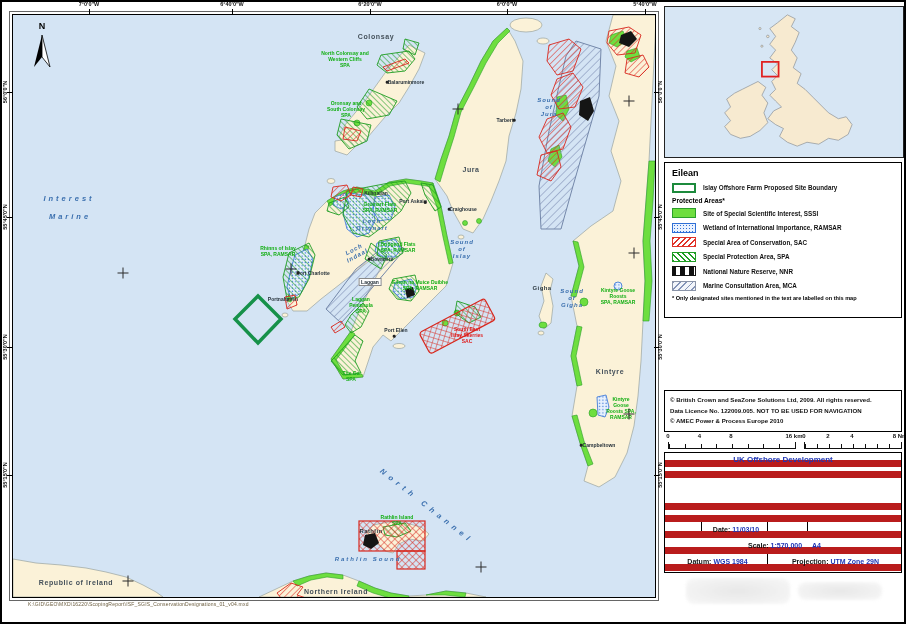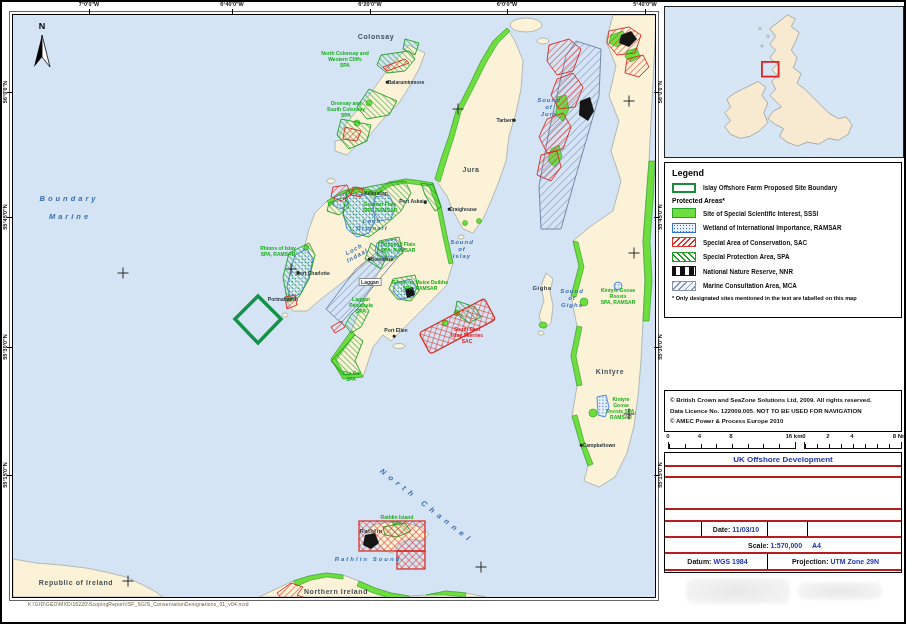--- a/index.html
+++ b/index.html
@@ -47,21 +47,21 @@
   .lheader{font-size:6.6px;font-weight:bold;margin:2px 0 4px 0;}
   .lfoot{font-size:5.6px;font-weight:bold;margin-top:3px;}
   .copyright{position:absolute;left:664px;top:390px;width:238px;height:42px;border:1.2px solid #000;background:#fff;box-sizing:border-box;padding:4px 5px;}
   .copyright p{margin:0;font-size:6.1px;font-weight:bold;line-height:1.75;color:#111;}
   .scalebars{position:absolute;left:664px;top:433px;width:238px;height:19px;}
   .sbar{position:absolute;top:0;height:19px;}
   .sbar .stop{position:absolute;top:0;font-size:6px;font-weight:bold;transform:translateX(-50%);white-space:nowrap;color:#111;}
   .ruler{position:absolute;top:9px;height:6px;border-bottom:1.4px solid #111;border-left:1px solid #111;border-right:1px solid #111;background-position:left bottom;background-repeat:repeat-x;background-size:auto 4px;}
   
   .tb{position:absolute;left:664px;top:452px;width:238px;height:121px;border:1.6px solid #000;background:#fff;box-sizing:border-box;}
-  .tb .row{position:absolute;left:0;width:100%;border-bottom:2px solid #b91c1c;box-sizing:border-box;text-align:center;}
+  .tb .row{position:absolute;left:0;width:100%;border-bottom:7px solid #b91c1c;box-sizing:border-box;text-align:center;}
   .tb-title{top:0;height:14px;text-align:center;font-size:8px;font-weight:bold;color:#1f35b5;line-height:14px;}
   .tb-r2{top:14px;height:11px;}
   .tb-r3{top:25px;height:32px;}
   .tb-r4{top:57px;height:12px;}
   .tb-r5{top:69px;height:16px;}
   .tb-r6{top:85px;height:16px;}
   .tb-r7{top:101px;height:17px;border-bottom:none;}
   .tb .cell{position:absolute;top:0;height:100%;box-sizing:border-box;border-left:1px solid #000;font-size:7px;font-weight:bold;line-height:15px;padding-left:3px;white-space:nowrap;}
   .tb .cell.first{border-left:none;}
   .tb-label{color:#111;}
@@ -225,21 +225,21 @@
 SPA</div>
         <div class="mlabel green" style="left: 333px; top: 94px; transform: translate(-50%, -50%);">Oronsay and
 South Colonsay
 SPA</div>
         <div class="mlabel water" style="left: 536px; top: 93px; transform: translate(-50%, -50%);">Sound
 of
 Jura</div>
         <div class="mlabel place" style="left: 492px; top: 105px; transform: translate(-50%, -50%);">Tarbert</div>
         <div class="mlabel place-lg" style="left: 458px; top: 155px; transform: translate(-50%, -50%);">Jura</div>
         <div class="mlabel place" style="left: 450px; top: 194px; transform: translate(-50%, -50%);">Craighouse</div>
-        <div class="mlabel water water-lg" style="left: 56px; top: 183px; transform: translate(-50%, -50%); letter-spacing: 3px;">Boundary</div>
+        <div class="mlabel water water-lg" style="left: 56px; top: 183px; transform: translate(-50%, -50%); letter-spacing: 3px;">Interest</div>
         <div class="mlabel water water-lg" style="left: 57px; top: 201px; transform: translate(-50%, -50%); letter-spacing: 3px;">Marine</div>
         <div class="mlabel place" style="left: 363px; top: 178px; transform: translate(-50%, -50%);">Killinallan</div>
         <div class="mlabel place" style="left: 400px; top: 186px; transform: translate(-50%, -50%);">Port Askaig</div>
         <div class="mlabel green" style="left: 367px; top: 192px; transform: translate(-50%, -50%);">Gruinart Flats
 SPA, RAMSAR</div>
         <div class="mlabel water" style="left: 359px; top: 210px; transform: translate(-50%, -50%);">Loch
 Gruinart</div>
         <div class="mlabel green" style="left: 265px; top: 236px; transform: translate(-50%, -50%);">Rhinns of Islay
 SPA, RAMSAR</div>
         <div class="mlabel green" style="left: 385px; top: 232px; transform: translate(-50%, -50%);">Bridgend Flats
@@ -340,21 +340,21 @@
         <path d="M94,76 L102,82 L98,90 L104,98 L100,108 L104,118 L96,126 L86,132 L76,134 L66,130 L60,122 L66,116 L60,108 L66,102 L62,94 L70,88 L78,84 L86,80 Z"></path>
         <circle cx="104" cy="30" r="1.3"></circle>
         <circle cx="98" cy="40" r="1.1"></circle>
         <circle cx="96" cy="22" r="1.1"></circle>
       </g>
       <rect x="98" y="56" width="17" height="15" fill="none" stroke="#e02020" stroke-width="1.8"></rect>
     </svg>
   </div>
 
   <div class="legend">
-    <h3>Legend</h3>
+    <h3>Eilean</h3>
     <div class="lrow">
       <span class="sw sw-boundary"></span>
       <span class="ltext">Islay Offshore Farm Proposed Site Boundary</span>
     </div>
     <div class="lheader">Protected Areas*</div>
     <div id="legend-items">
         <div class="lrow">
           <div class="sw sw-sssi"></div>
           <div class="ltext">Site of Special Scientific Interest, SSSI</div>
         </div>

